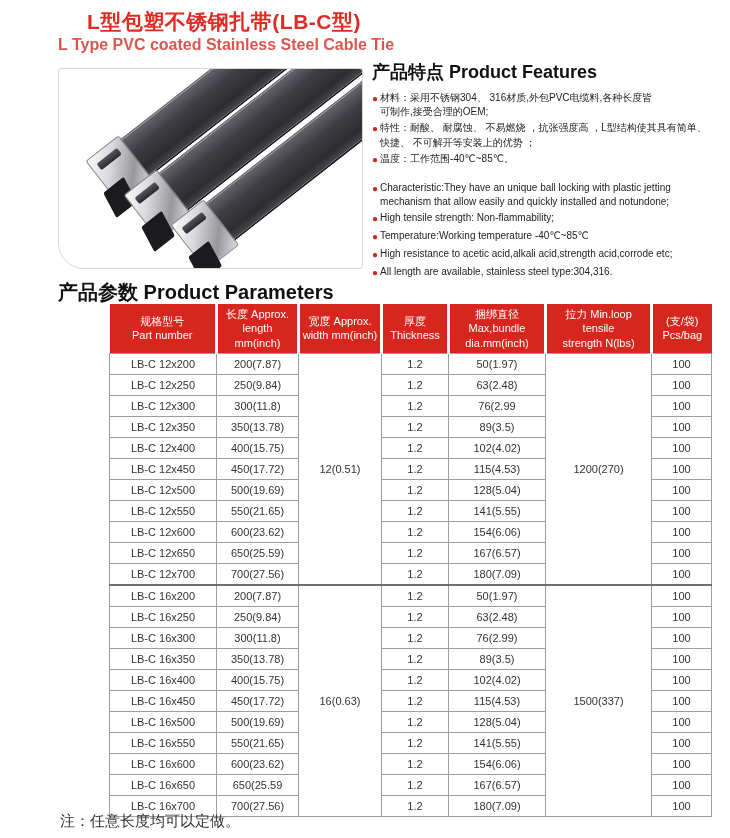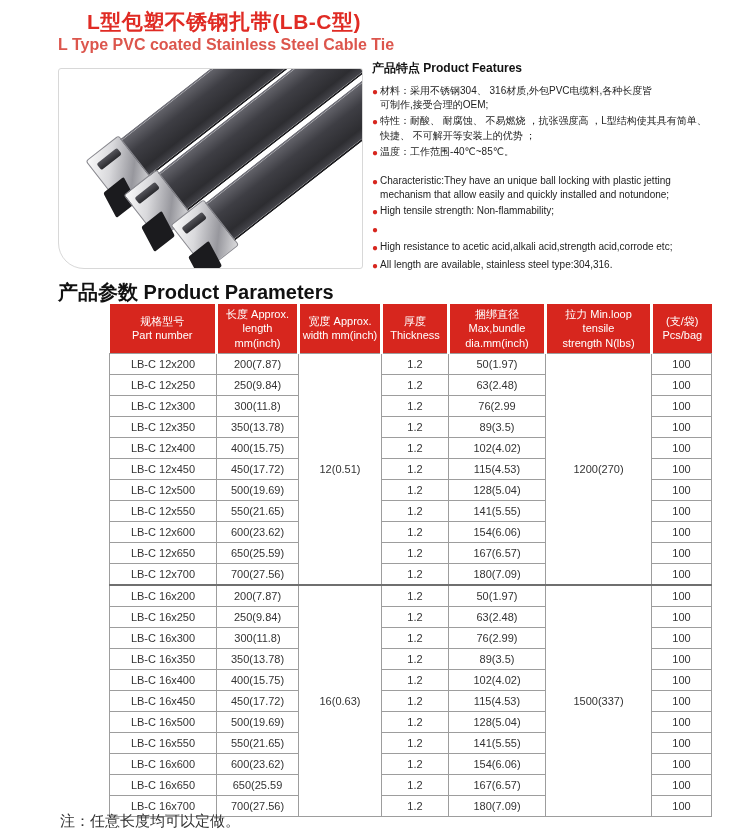--- a/index.html
+++ b/index.html
@@ -45,21 +45,21 @@
     position:absolute;left:6px;top:8px;width:26px;height:8px;
     background:linear-gradient(to bottom,#55555b,#2a2a2e);border-radius:2px;
   }
   .clasp-tip{
     position:absolute;left:-44px;top:30px;width:26px;height:28px;
     background:#1b1b1e;border-radius:2px;transform:skewX(-10deg);
   }
 
   
   .features{position:absolute;left:372px;top:60px;width:352px;}
-  .features-heading{font-size:12px;color:#111;font-weight:bold;margin:0 0 7px 0;}
+  .features-heading{font-size:18px;color:#111;font-weight:bold;margin:0 0 7px 0;}
   .feature-list{list-style:none;margin:0;padding:0;}
   .feature-list.en{margin-top:13px;}
   .feature-item{display:flex;align-items:flex-start;margin:0 0 2px 0;}
   .dot{color:#d7261e;font-size:10px;line-height:16px;margin-right:2px;flex:0 0 auto;}
   .feature-text{font-size:10px;line-height:1.42;color:#222;}
 
   
   .params-heading{
     position:absolute;left:58px;top:279px;
     font-size:20px;color:#111;font-weight:bold;margin:0;
@@ -130,20 +130,21 @@
         <span class="dot">●</span>
         <span class="feature-text pre">Characteristic:They have an unique ball locking with plastic jetting
 mechanism that allow easily and quickly installed and notundone;</span>
       </li>
     <li class="feature-item">
         <span class="dot">●</span>
         <span class="feature-text pre">High tensile strength: Non-flammability;</span>
       </li>
     <li class="feature-item">
         <span class="dot">●</span>
+        <span class="feature-text pre">Temperature:Working temperature -40℃~85℃</span>
       </li>
     <li class="feature-item">
         <span class="dot">●</span>
         <span class="feature-text pre">High resistance to acetic acid,alkali acid,strength acid,corrode etc;</span>
       </li>
     <li class="feature-item">
         <span class="dot">●</span>
         <span class="feature-text pre">All length are available, stainless steel type:304,316.</span>
       </li>
   </ul>

